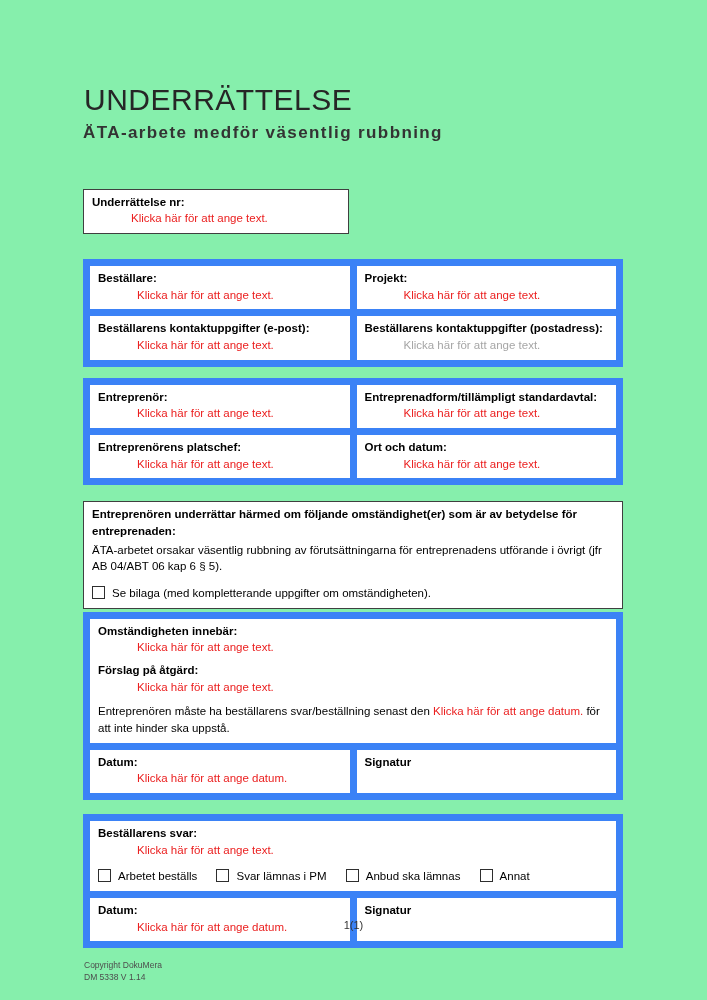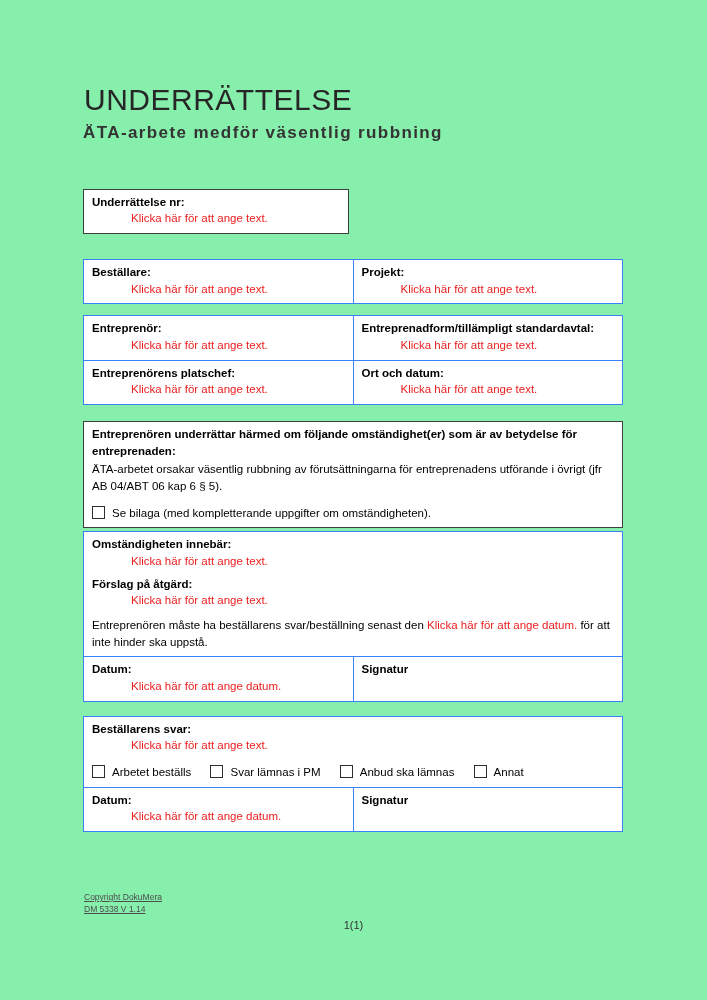--- a/index.html
+++ b/index.html
@@ -24,21 +24,21 @@
   .gray { color:#a6a6a6; }
 
   .box { border:1.5px solid #3f3f3f; padding:4px 8px 6px; background:#fff; }
   .notice-box { width:248px; margin-top:46px; }
 
   table.grid {
     border-collapse:collapse; width:540px; table-layout:fixed;
     border:1.5px solid #3f3f3f; background:#fff;
   }
   table.grid td {
-    border:1px solid #3b82f6; padding:4px 8px 6px; vertical-align:top;
+    border:7px solid #3b82f6; padding:4px 8px 6px; vertical-align:top;
   }
   .mt-client { margin-top:25px; }
   .mt-contractor { margin-top:11px; }
   .mt-circ { margin-top:16px; }
   .mt-impl { margin-top:3px; }
   .mt-resp { margin-top:14px; }
 
   .circ-body { margin-top:2px; font-size:11.5px; line-height:1.45; }
   .cb-row { margin-top:10px; font-size:11.5px; line-height:1.45; }
   .cb {
@@ -53,22 +53,22 @@
   .bigcell-impl { min-height:103px; }
   .bigcell-resp { min-height:57px; }
   td.datecol { width:172px; height:32px; }
   td.sigcol  { height:32px; }
 
   .page-number {
     position:absolute; left:0; top:919px; width:707px; text-align:center;
     font-size:11px; color:#333;
   }
   .copyright {
-    position:absolute; left:84px; top:892px; font-size:8.5px;
-    line-height:1.4; color:#4d4d4d;text-decoration:underline;
+    position:absolute; left:84px; top:960px; font-size:8.5px;
+    line-height:1.4; color:#4d4d4d;
   }
 </style>
 </head>
 <body>
 
 <div class="page">
   <div class="content">
 
     <h1 class="doc-title">UNDERRÄTTELSE</h1>
     <div class="doc-subtitle">ÄTA-arbete medför väsentlig rubbning</div>
@@ -81,20 +81,30 @@
     <table class="grid mt-client">
       <tbody>
           <tr>
         <td>
           <div class="label">Beställare:</div>
           <div class="value red">Klicka här för att ange text.</div>
         </td>
         <td>
           <div class="label">Projekt:</div>
           <div class="value red">Klicka här för att ange text.</div>
+        </td>
+      </tr>
+      <tr>
+        <td>
+          <div class="label">Beställarens kontaktuppgifter (e-post):</div>
+          <div class="value red">Klicka här för att ange text.</div>
+        </td>
+        <td>
+          <div class="label">Beställarens kontaktuppgifter (postadress):</div>
+          <div class="value gray">Klicka här för att ange text.</div>
         </td>
       </tr>
     </tbody>
       </table>
 
     <table class="grid mt-contractor">
       <tbody>
           <tr>
         <td>
           <div class="label">Entreprenör:</div>

